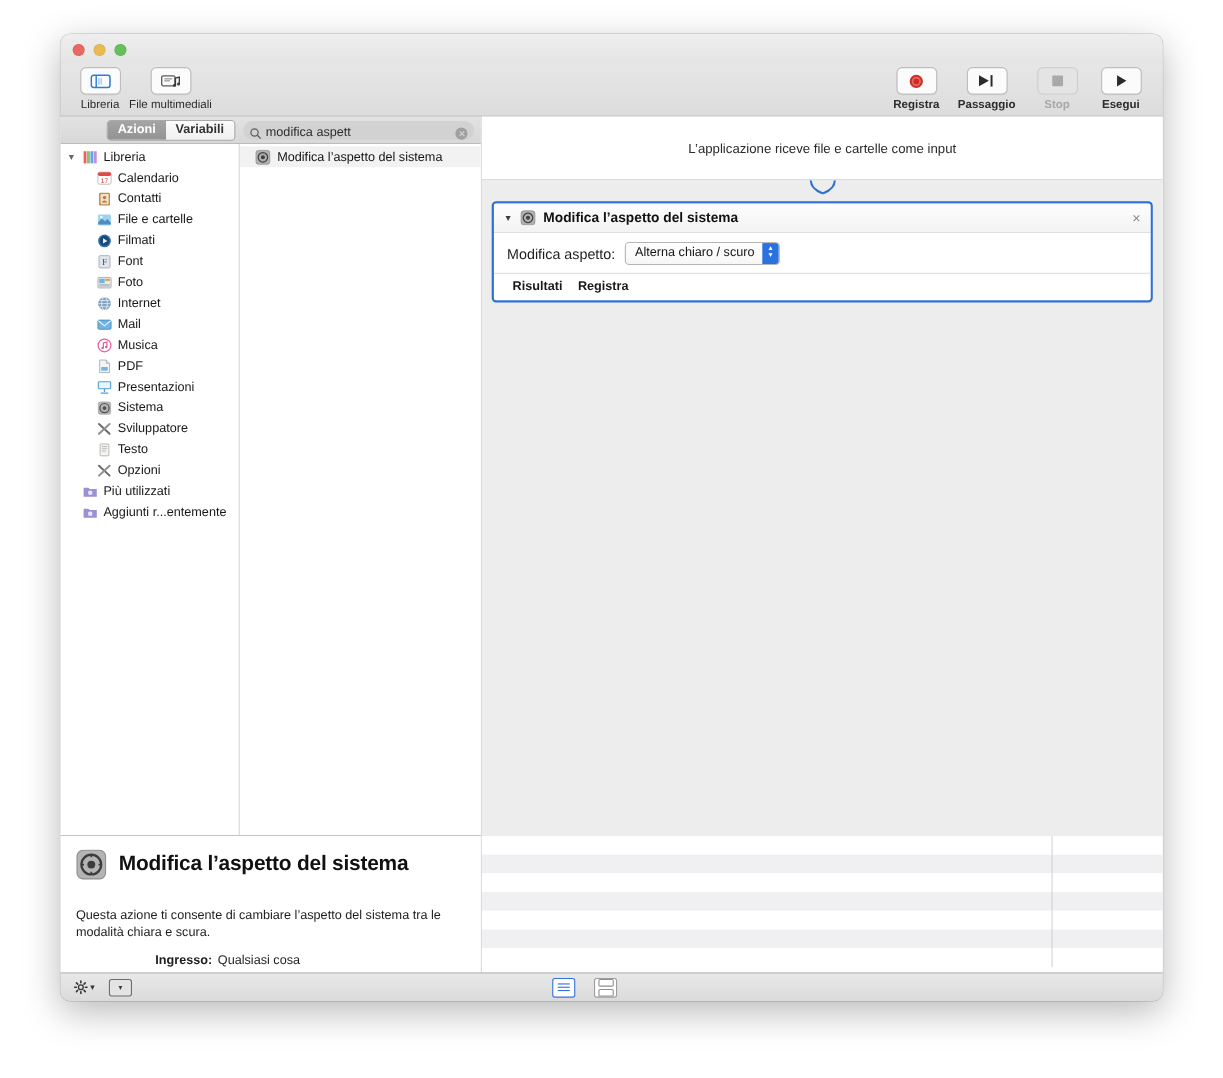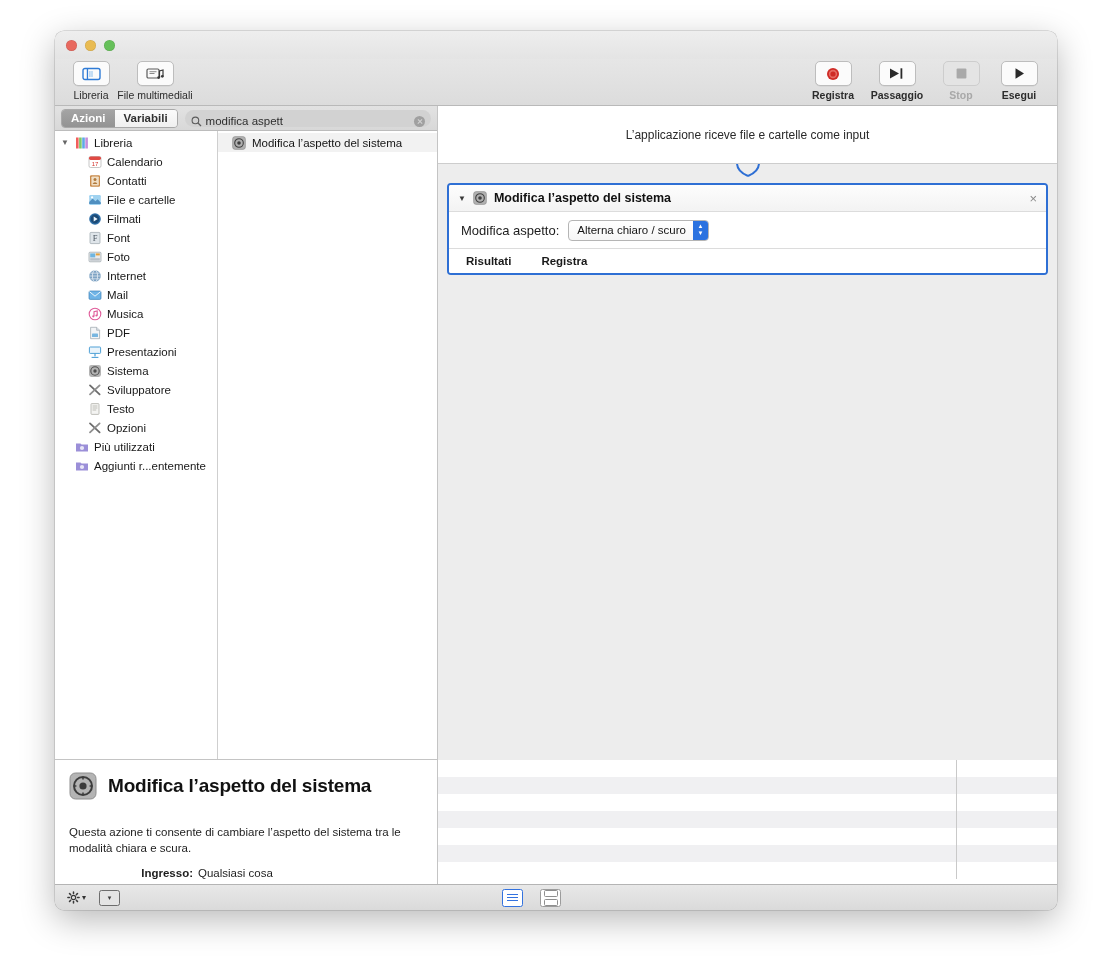--- a/index.html
+++ b/index.html
@@ -137,20 +137,21 @@
     padding: 0 6px;
     gap: 7px;
     flex: 0 0 auto;
   }
   .segmented {
     display: flex;
     height: 17px;
     border-radius: 4px;
     overflow: hidden;
     border: 0.5px solid #a9a9a9;
+    margin-left: 36px;
   }
   .seg {
     font-size: 11.5px;
     font-weight: bold;
     padding: 0 9px;
     display: flex;
     align-items: center;
     color: #313131;
     background: linear-gradient(to bottom,#fbfbfb,#f0f0f0);
   }
@@ -351,21 +352,21 @@
     justify-content: center;
     gap: 2px;
     color: #ffffff;
     font-size: 6px;
     line-height: 5px;
   }
   .ac-foot {
     height: 24px;
     display: flex;
     align-items: center;
-    gap: 30px;
+    gap: 14px;
     padding: 0 17px;
     background: #ffffff;
   }
   .ac-foot span { font-size: 11.5px; font-weight: bold; color: #1a1a1a; }
 
   
   .log-head {
     height: 19px;
     flex: 0 0 auto;
     display: flex;

